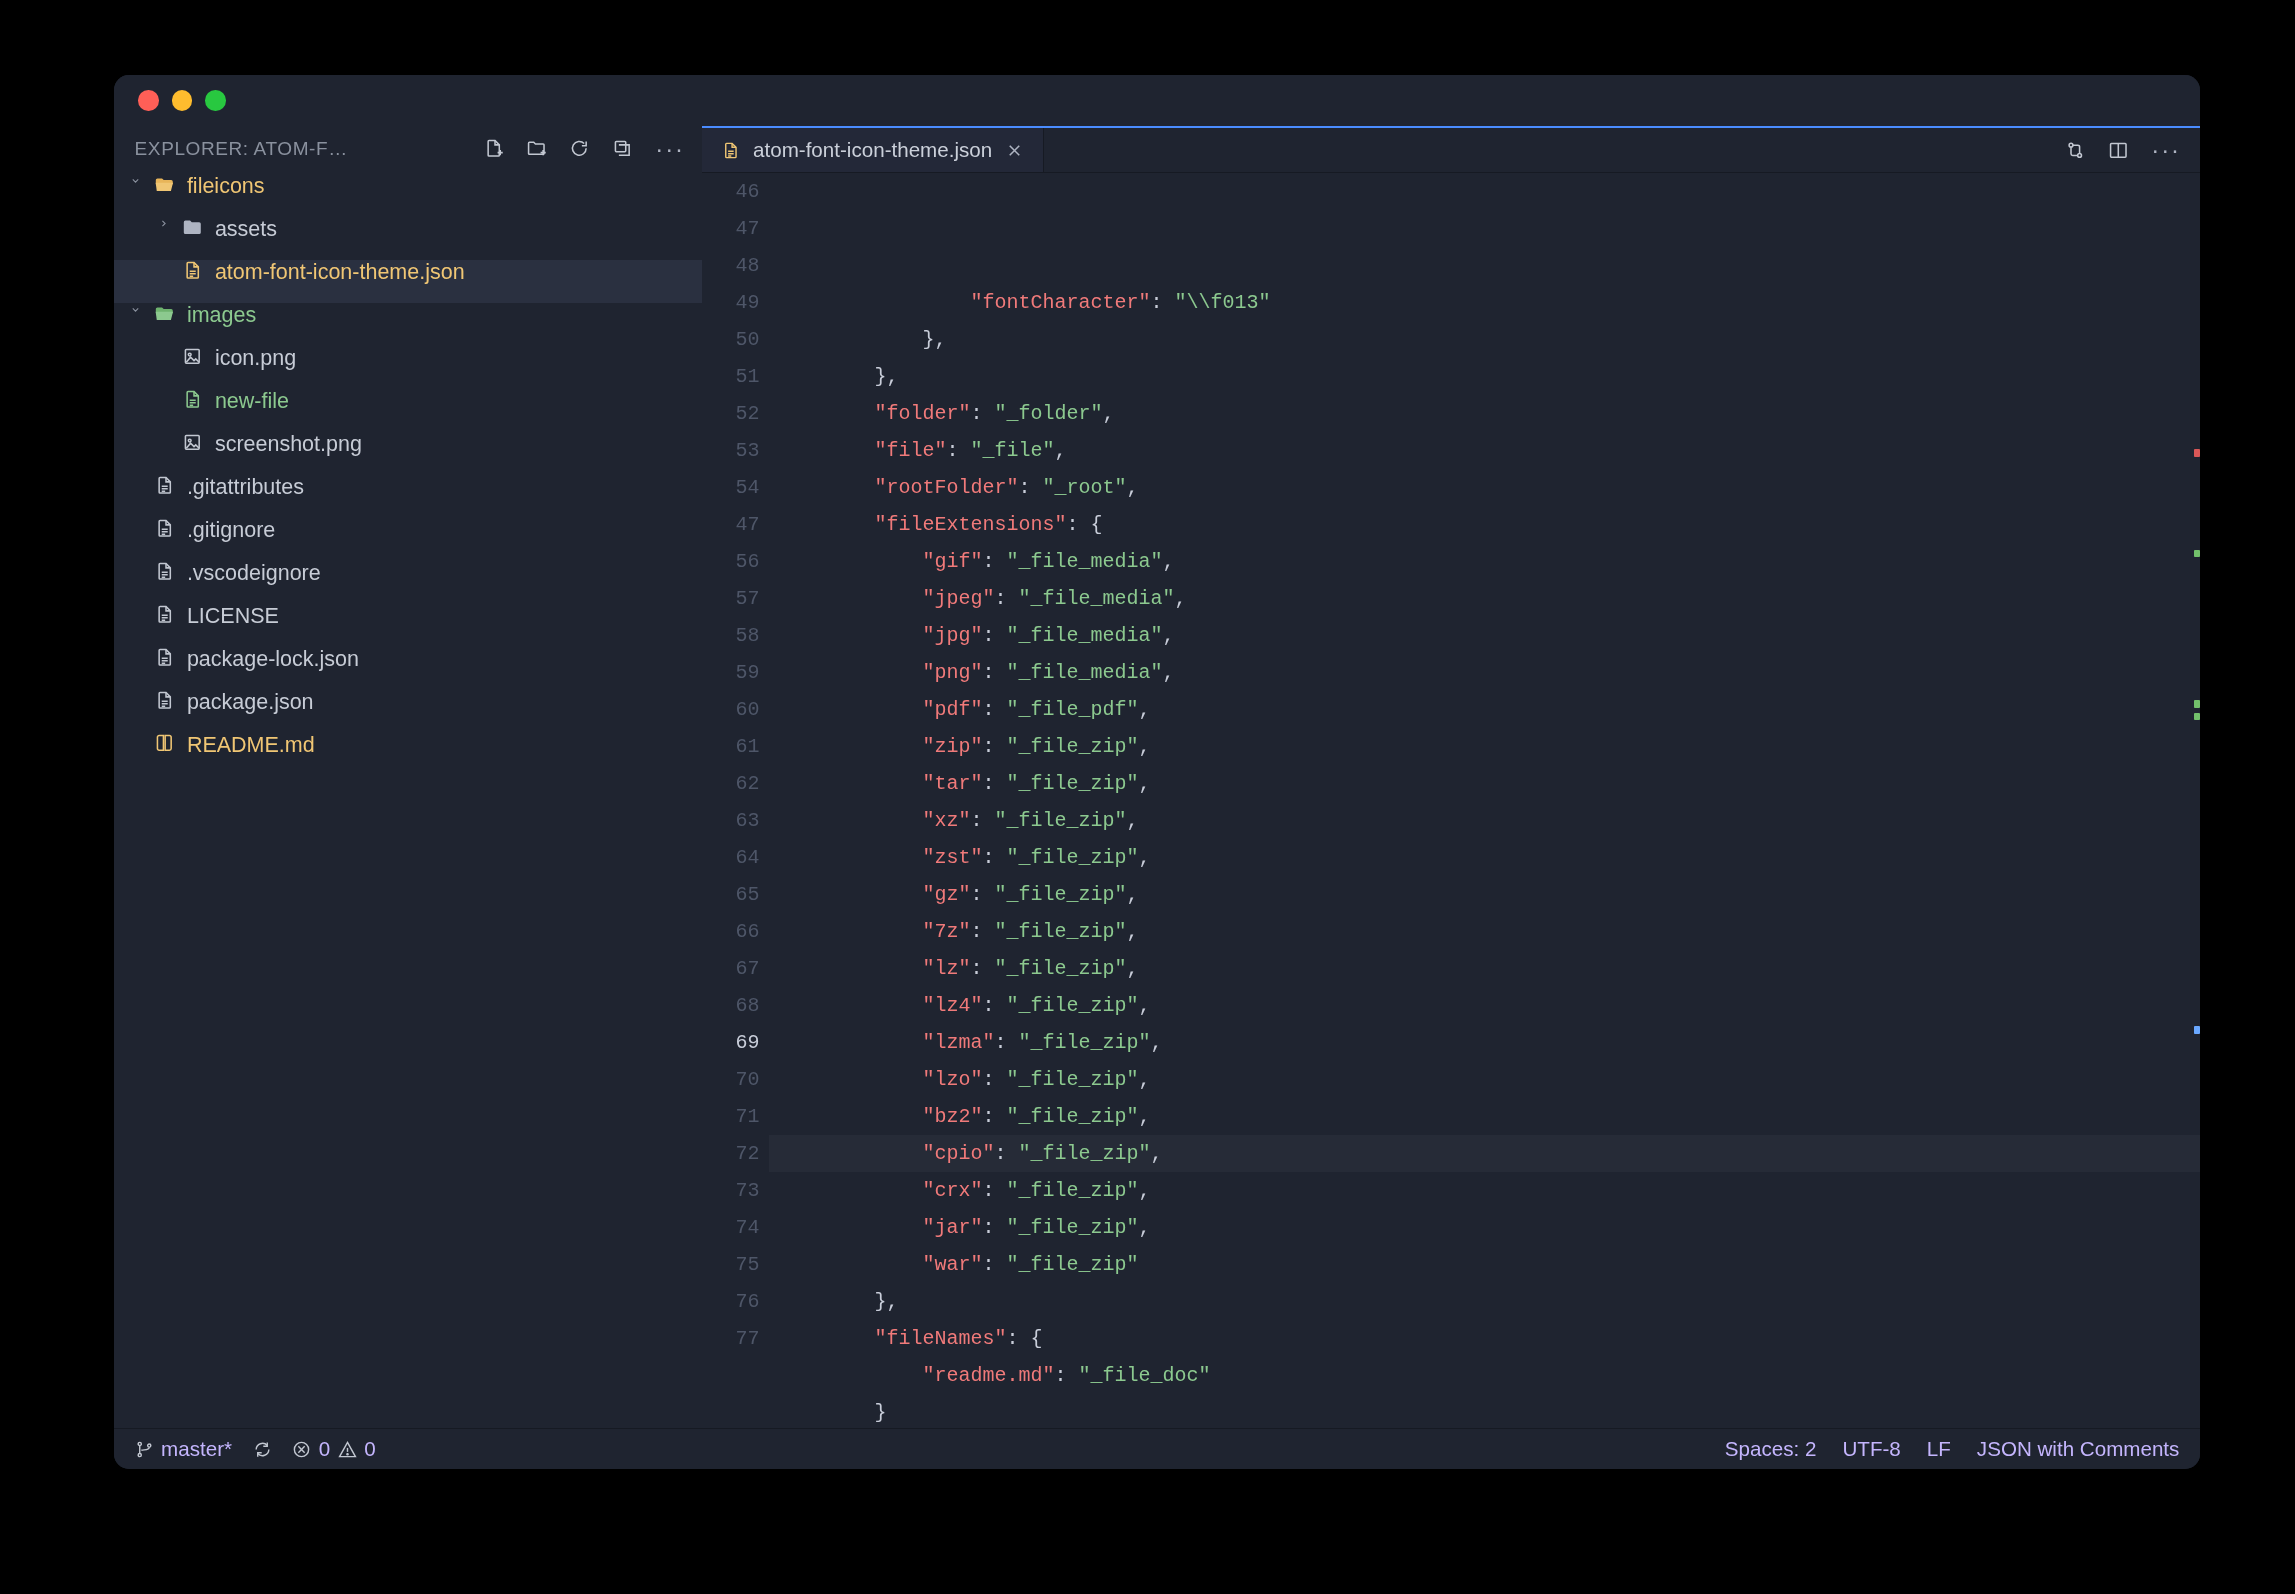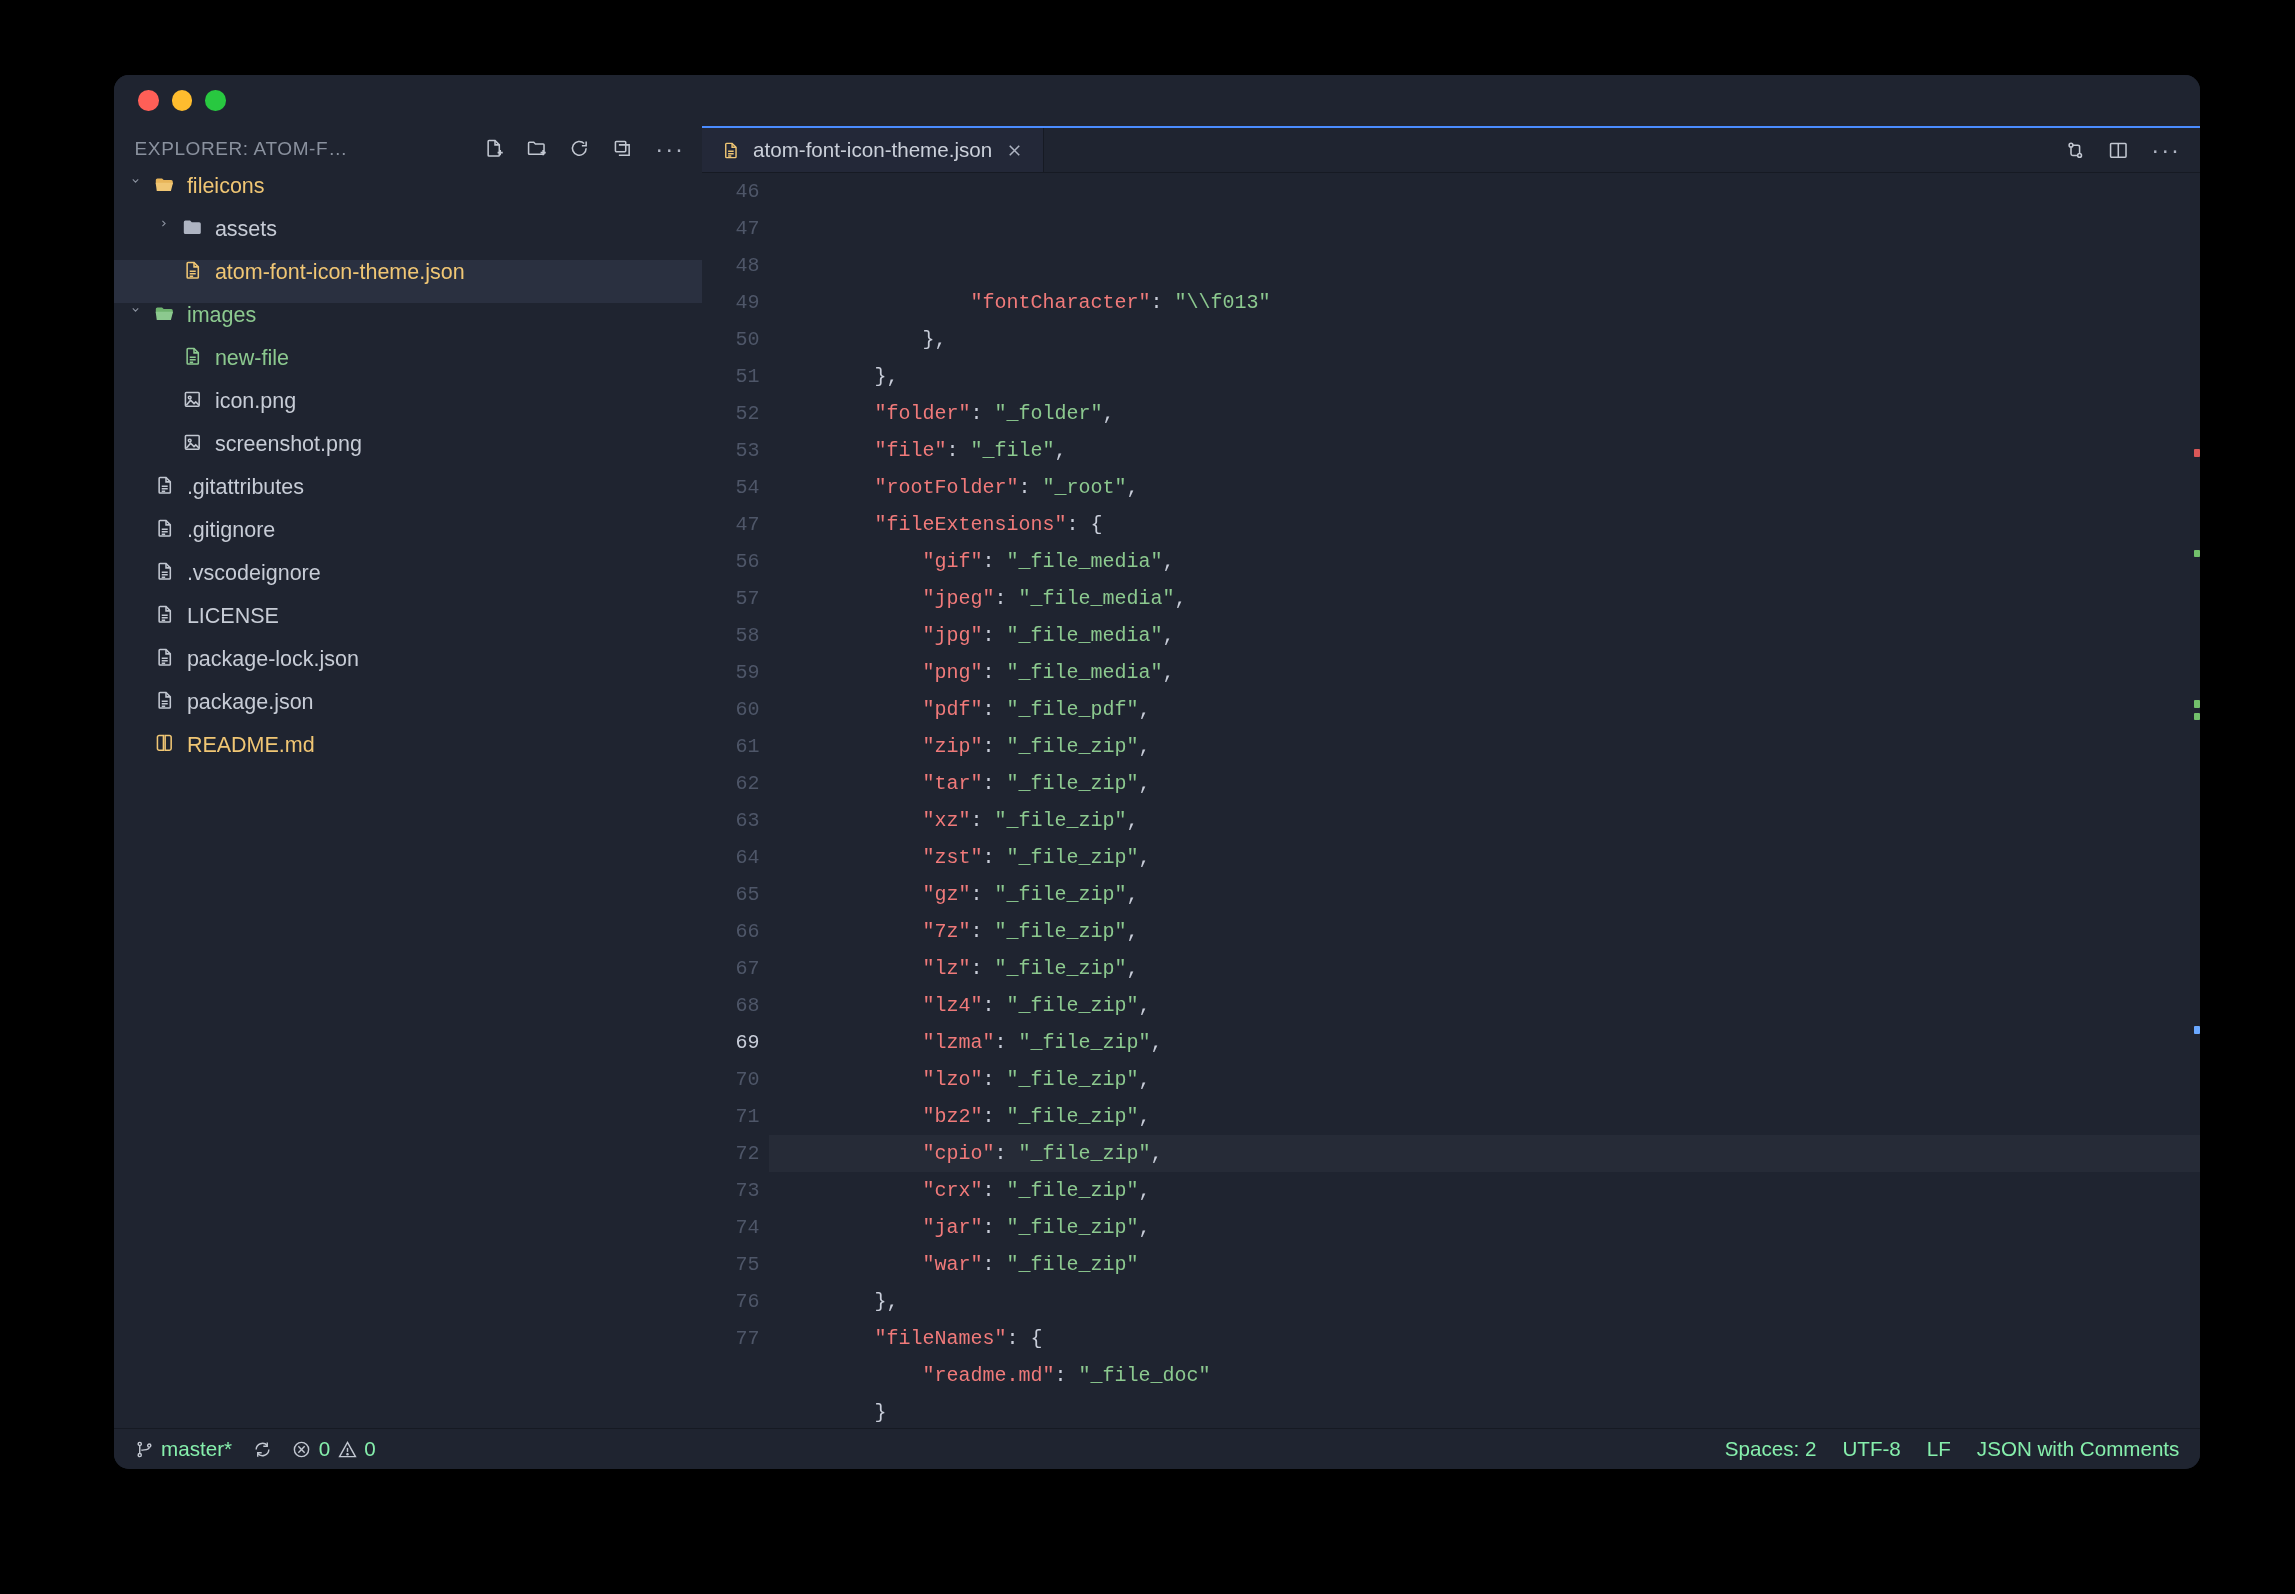--- a/index.html
+++ b/index.html
@@ -167,21 +167,21 @@
   .m-red   { background: #d95757; }
   .m-green { background: #72c06b; }
   .m-blue  { background: #6aa8ff; }
 
   
   .status {
     height: 41px;
     display: flex;
     align-items: center;
     padding: 0 20.6px;
-    color: #86efac;
+    color: #c4b5fd;
     font-size: 20.6px;
     background: #1f2430;
     border-top: 0.9px solid #161a23;
     gap: 24px;
   }
   .status .left { display: flex; align-items: center; gap: 20.6px; }
   .status .right { margin-left: auto; display: flex; align-items: center; gap: 26px; }
   .status .ico svg { width: 19px; height: 19px; }
   .pill { display: inline-flex; align-items: center; gap: 7.5px; }
 </style>
@@ -276,41 +276,41 @@
               </svg>
             </span>
             <span class="glyph">
               <svg width="20.6" height="20.6" viewBox="0 0 24 24" fill="none" stroke-width="1.8">
                 <path d="M3 7a1 1 0 0 1 1-1h5l2 2h9a1 1 0 0 1 1 1v2H3z" fill="#6fb36f" stroke="#6fb36f"></path>
                 <path d="M3 11h18l-2 8H4z" fill="#8cc98f" stroke="#8cc98f"></path>
               </svg>
             </span>
             <span class="label">images</span>
           </div>
-          <div class="row depth1 green">
-            <span class="twisty"></span>
-            <span class="glyph">
-              <svg width="20.6" height="20.6" viewBox="0 0 24 24" fill="none" stroke-width="1.8" stroke="#8cc98f">
-                <path d="M14 3H7a1 1 0 0 0-1 1v16a1 1 0 0 0 1 1h11a1 1 0 0 0 1-1V8z"></path>
-                <path d="M14 3v5h5"></path>
-                <path d="M9 13h7M9 16h7M9 19h4"></path>
-              </svg>
-            </span>
-            <span class="label">new-file</span>
-          </div>
           <div class="row depth1">
             <span class="twisty"></span>
             <span class="glyph">
               <svg width="20.6" height="20.6" viewBox="0 0 24 24" fill="none" stroke-width="1.8" stroke="#c2c7d1">
                 <rect x="4" y="4" width="16" height="16" rx="1"></rect>
                 <circle cx="9" cy="10" r="1.6"></circle>
                 <path d="M5 19l5-6 4 4 2-2 4 4"></path>
               </svg>
             </span>
             <span class="label">icon.png</span>
+          </div>
+          <div class="row depth1 green">
+            <span class="twisty"></span>
+            <span class="glyph">
+              <svg width="20.6" height="20.6" viewBox="0 0 24 24" fill="none" stroke-width="1.8" stroke="#8cc98f">
+                <path d="M14 3H7a1 1 0 0 0-1 1v16a1 1 0 0 0 1 1h11a1 1 0 0 0 1-1V8z"></path>
+                <path d="M14 3v5h5"></path>
+                <path d="M9 13h7M9 16h7M9 19h4"></path>
+              </svg>
+            </span>
+            <span class="label">new-file</span>
           </div>
           <div class="row depth1">
             <span class="twisty"></span>
             <span class="glyph">
               <svg width="20.6" height="20.6" viewBox="0 0 24 24" fill="none" stroke-width="1.8" stroke="#c2c7d1">
                 <rect x="4" y="4" width="16" height="16" rx="1"></rect>
                 <circle cx="9" cy="10" r="1.6"></circle>
                 <path d="M5 19l5-6 4 4 2-2 4 4"></path>
               </svg>
             </span>

